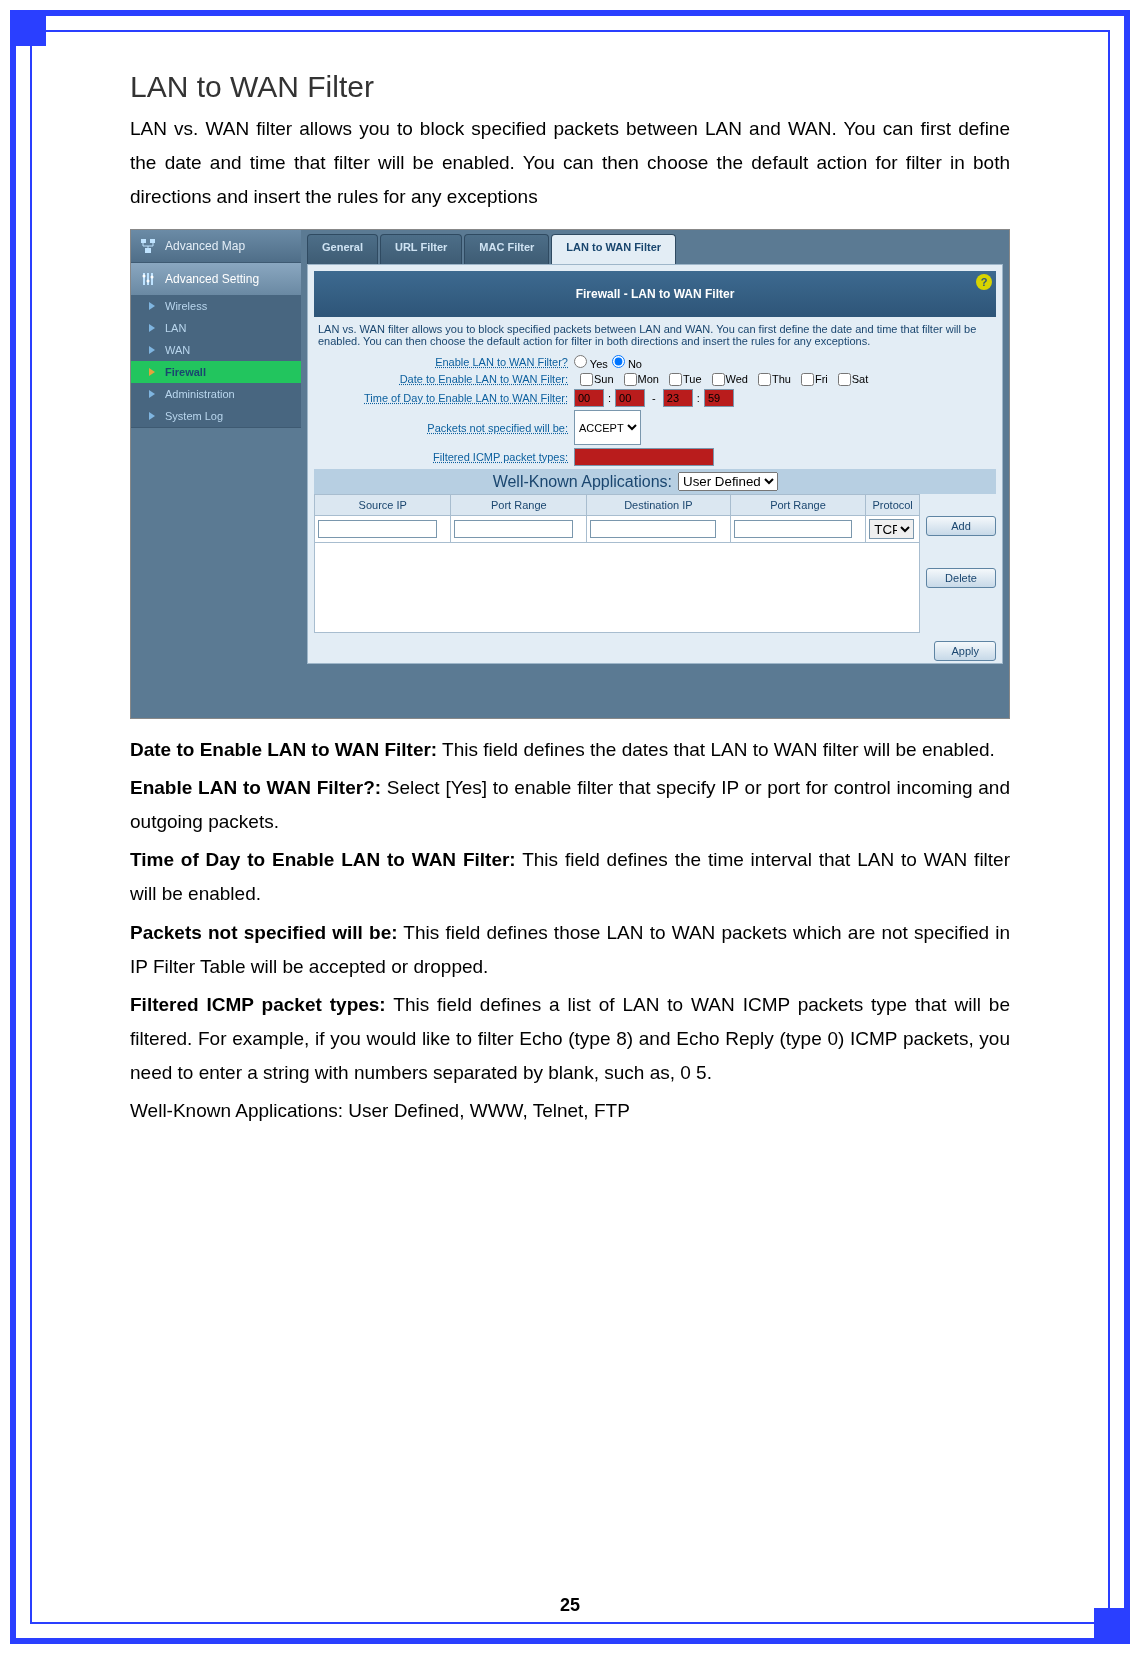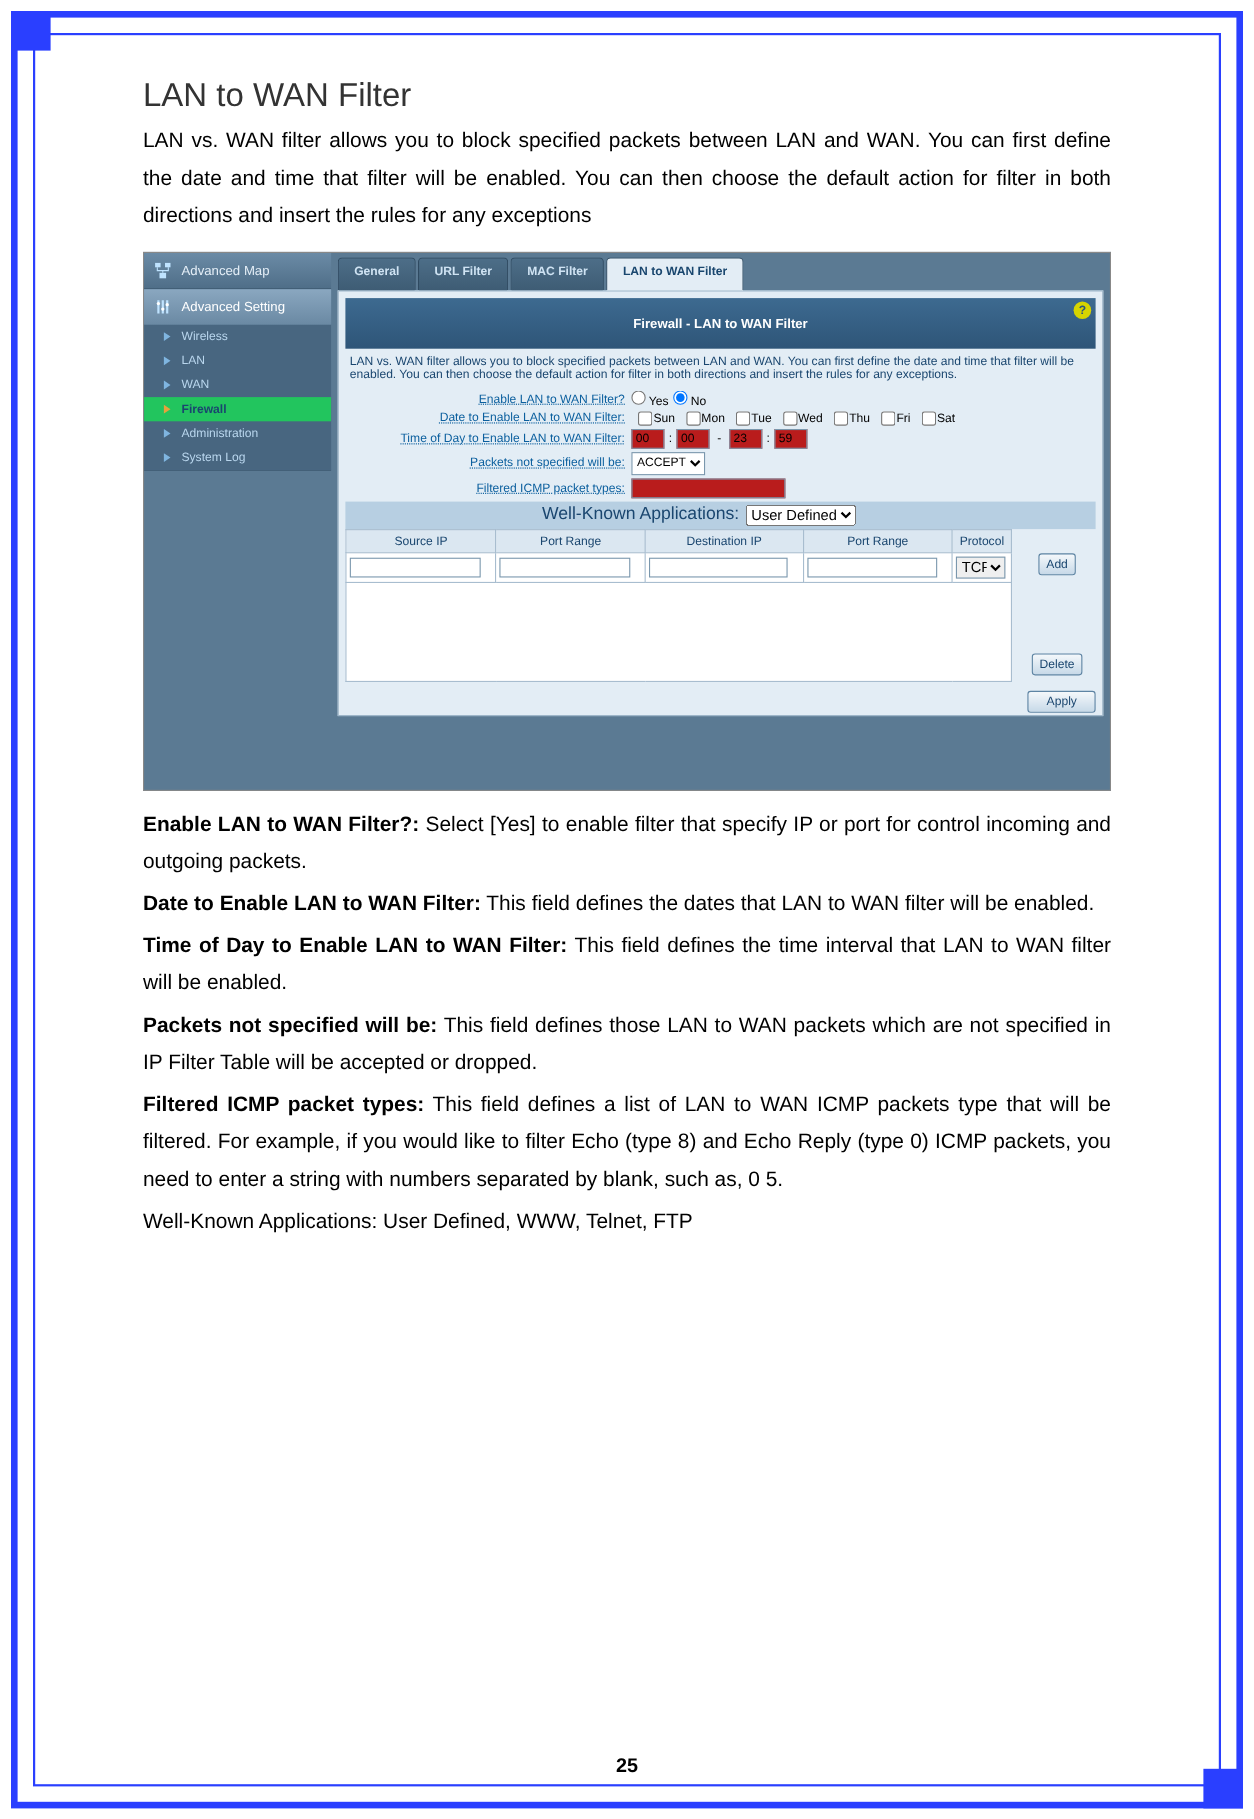--- a/index.html
+++ b/index.html
@@ -140,21 +140,21 @@
   .form-row { display: flex; align-items: center; margin-bottom: 3px; }
   .form-label {
     width: 260px; text-align: right; padding-right: 6px;
     color: #0b5f9e; font-size: 11px; text-decoration: underline dotted;
   }
   .form-field { flex: 1; font-size: 11px; color: #000; display: flex; align-items: center; gap: 4px; flex-wrap: wrap; }
   .form-field input[type=text] {
     height: 18px; border: 1px solid #7a97ad; padding: 0 3px; font-size: 11px; background: #b91c1c;
   }
   .form-field select {
-    height: 21px; border: 1px solid #7a97ad; font-size: 11px; background: #fff;
+    height: 35px; border: 1px solid #7a97ad; font-size: 11px; background: #fff;
   }
   .mini-input { width: 30px; }
   .day-chk input { margin: 0 1px 0 6px; vertical-align: middle; }
 
   .table-title-bar {
     background: linear-gradient(#3d6a90,#2e5578);
     color: #fff; padding: 3px 6px; font-size: 11px;
   }
   .wka-row {
     background: #b7cfe2; padding: 3px 4px; text-align: left;
@@ -162,21 +162,21 @@
   }
   .wka-row .wka-label { width: 360px; text-align: right; padding-right: 6px; font-size: 16px; color: #1a466f; }
   .filter-table-wrap { display: flex; gap: 6px; }
   .filter-table { flex: 1; border-collapse: collapse; background: #fff; }
   .filter-table th {
     background: #dbe7f1; border: 1px solid #a8bdcf; font-size: 11px; font-weight: normal; padding: 4px; color: #1a466f;
   }
   .filter-table td { border: 1px solid #a8bdcf; padding: 3px; background: #fff; }
   .filter-table td input[type=text] { width: 92%; border: 1px solid #7a97ad; height: 18px; }
   .filter-table td select { width: 95%; border: 1px solid #7a97ad; height: 20px; }
-  .btn-col { width: 70px; display: flex; flex-direction: column; gap: 71px; padding-top: 22px; align-items: center; }
+  .btn-col { width: 70px; display: flex; flex-direction: column; gap: 32px; padding-top: 22px; }
   .rbtn {
     background: linear-gradient(#f4f8fb,#c7d9e8);
     border: 1px solid #5e84a3; border-radius: 3px;
     padding: 3px 6px; font-size: 11px; color: #1a466f; text-align: center;
     cursor: pointer;
   }
   .apply-row { text-align: right; padding-top: 12px; }
 
   
   .desc { font-size: 19px; line-height: 1.8; text-align: justify; margin-top: 14px; }
@@ -331,22 +331,22 @@
         </div>
 
         <div class="apply-row">
           <span class="rbtn" style="padding:3px 16px">Apply</span>
         </div>
       </div>
     </div>
   </div>
 
   <div class="desc">
+    <p><b>Date to Enable LAN to WAN Filter:</b><span> This field defines the dates that LAN to WAN filter will be enabled.</span></p>
     <p><b>Enable LAN to WAN Filter?:</b><span> Select [Yes] to enable filter that specify IP or port for control incoming and outgoing packets.</span></p>
-    <p><b>Date to Enable LAN to WAN Filter:</b><span> This field defines the dates that LAN to WAN filter will be enabled.</span></p>
     <p><b>Time of Day to Enable LAN to WAN Filter:</b><span> This field defines the time interval that LAN to WAN filter will be enabled.</span></p>
     <p><b>Packets not specified will be:</b><span> This field defines those LAN to WAN packets which are not specified in IP Filter Table will be accepted or dropped.</span></p>
     <p><b>Filtered ICMP packet types:</b><span> This field defines a list of LAN to WAN ICMP packets type that will be filtered. For example, if you would like to filter Echo (type 8) and Echo Reply (type 0) ICMP packets, you need to enter a string with numbers separated by blank, such as, 0 5.</span></p>
     <p>Well-Known Applications: User Defined, WWW, Telnet, FTP</p>
   </div>
 </div>
 
 <div class="page-number">25</div>
 
 </body></html>

